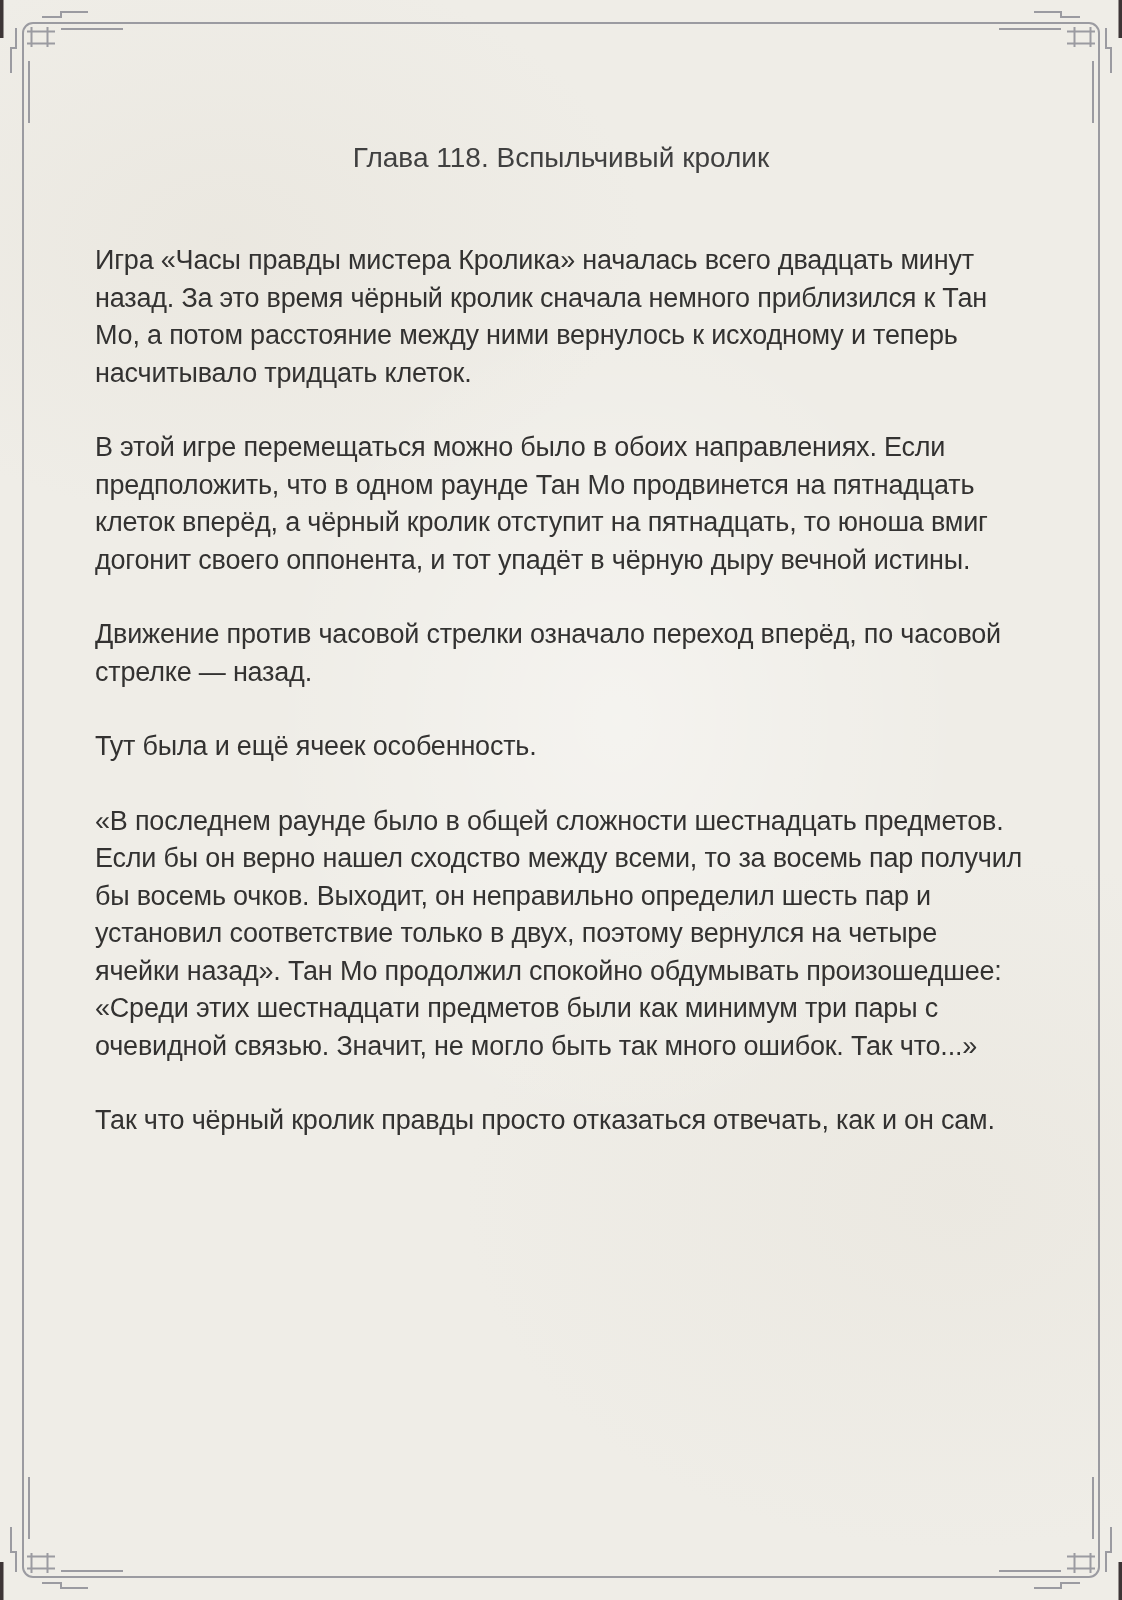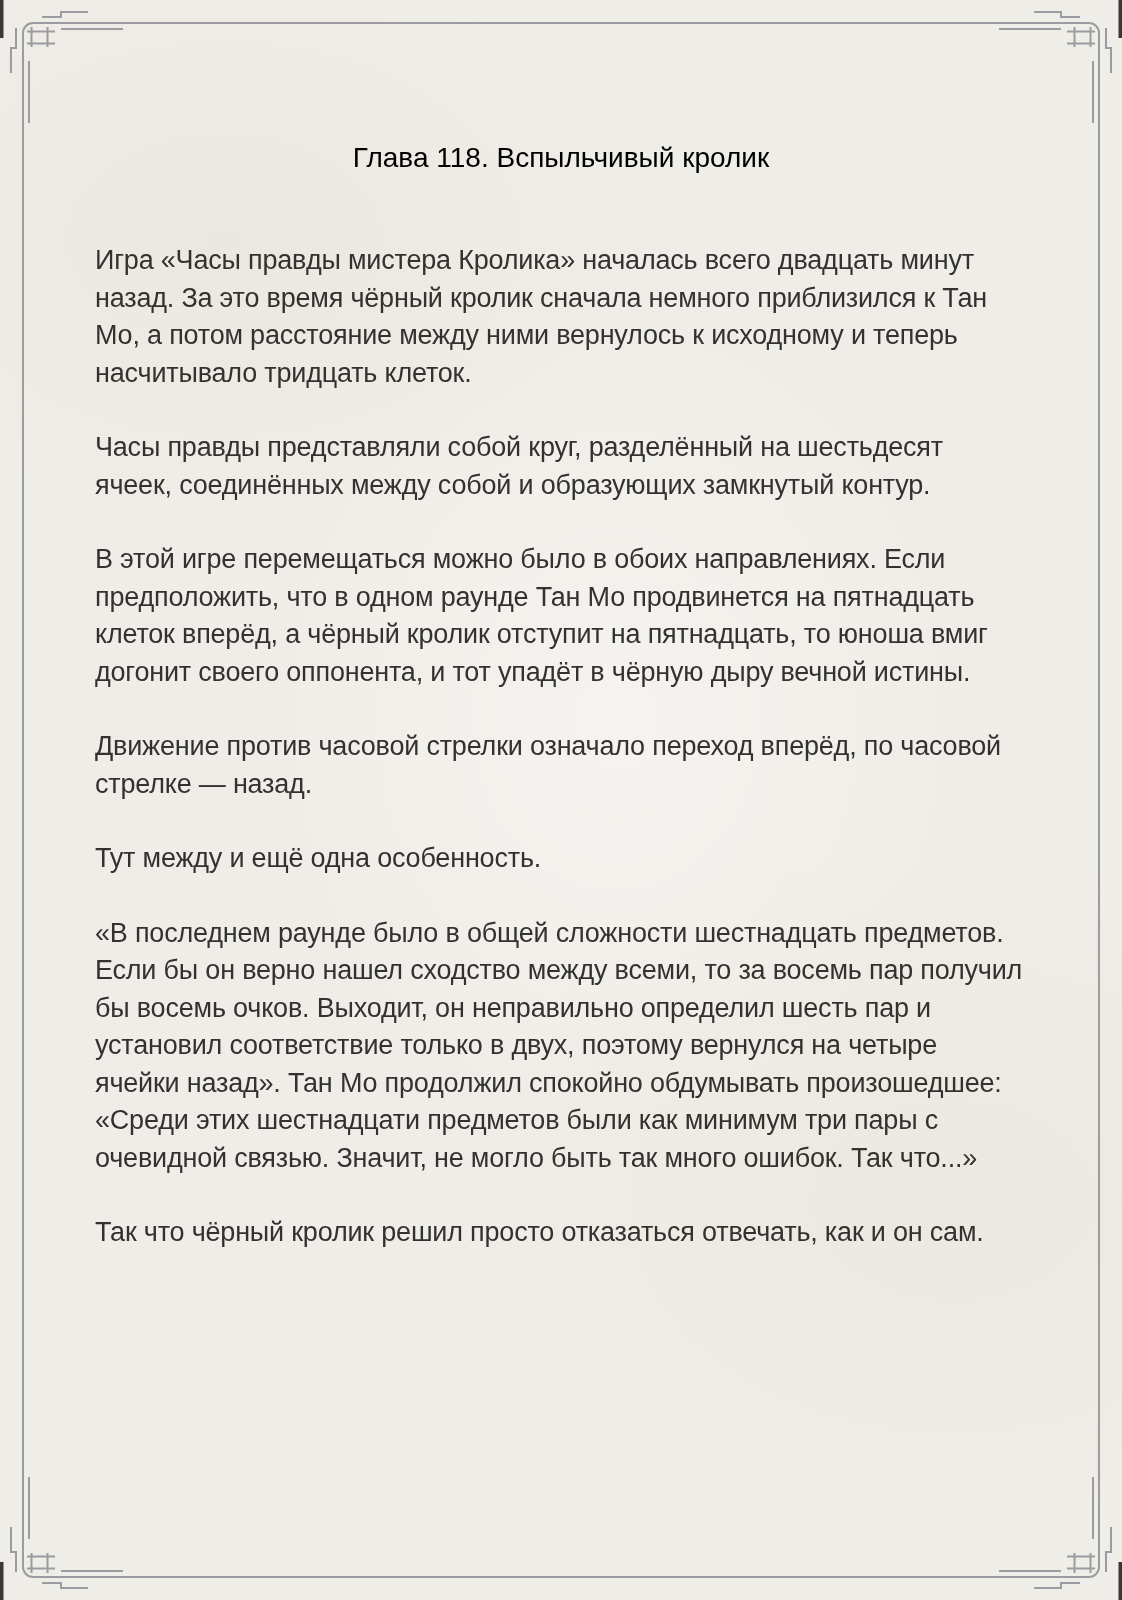--- a/index.html
+++ b/index.html
@@ -28,21 +28,21 @@
     left: 95px;
     top: 140px;
     width: 932px;
   }
   .chapter-title {
     margin: 0 0 66px 0;
     text-align: center;
     font-size: 28px;
     font-weight: 400;
     line-height: 36px;
-    color: #000000;
+    color: #404040;
   }
   .paragraphs p {
     margin: 0 0 37px 0;
     font-size: 27px;
     line-height: 37.5px;
     color: #333231;
     letter-spacing: -0.2px;
   }
 </style>
 </head>
@@ -73,20 +73,19 @@
   <use href="#corner-ornament"></use>
   <use href="#corner-ornament" transform="translate(1122,0) scale(-1,1)"></use>
   <use href="#corner-ornament" transform="translate(0,1600) scale(1,-1)"></use>
   <use href="#corner-ornament" transform="translate(1122,1600) scale(-1,-1)"></use>
 </svg>
 
 <div class="content">
   <h1 class="chapter-title">Глава 118. Вспыльчивый кролик</h1>
   <div class="paragraphs">
       <p>Игра «Часы правды мистера Кролика» началась всего двадцать минут назад. За это время чёрный кролик сначала немного приблизился к Тан Мо, а потом расстояние между ними вернулось к исходному и теперь насчитывало тридцать клеток.</p>
-      <p>Часы правды представляли собой круг, разделённый на шестьдесят ячеек, соединённых между собой и образующих замкнутый контур.</p>
       <p>В этой игре перемещаться можно было в обоих направлениях. Если предположить, что в одном раунде Тан Мо продвинется на пятнадцать клеток вперёд, а чёрный кролик отступит на пятнадцать, то юноша вмиг догонит своего оппонента, и тот упадёт в чёрную дыру вечной истины.</p>
       <p>Движение против часовой стрелки означало переход вперёд, по часовой стрелке — назад.</p>
-      <p>Тут между и ещё одна особенность.</p>
+      <p>Тут была и ещё ячеек особенность.</p>
       <p>«В последнем раунде было в общей сложности шестнадцать предметов. Если бы он верно нашел сходство между всеми, то за восемь пар получил бы восемь очков. Выходит, он неправильно определил шесть пар и установил соответствие только в двух, поэтому вернулся на четыре ячейки назад». Тан Мо продолжил спокойно обдумывать произошедшее: «Среди этих шестнадцати предметов были как минимум три пары с очевидной связью. Значит, не могло быть так много ошибок. Так что...»</p>
-      <p>Так что чёрный кролик решил просто отказаться отвечать, как и он сам.</p>
+      <p>Так что чёрный кролик правды просто отказаться отвечать, как и он сам.</p>
     </div>
 </div>
 
 </body></html>

